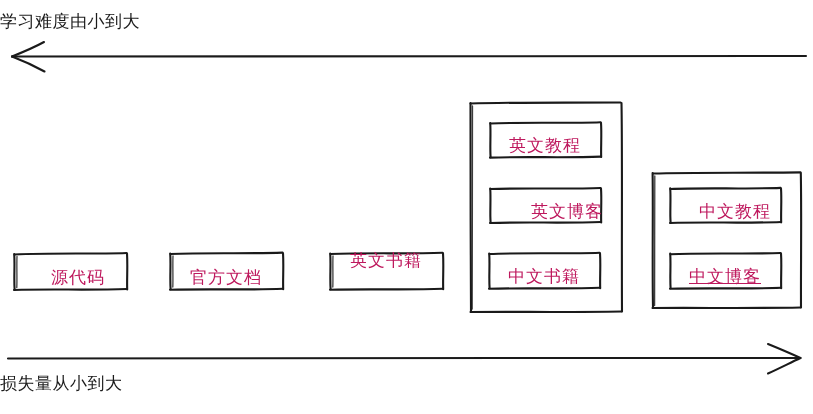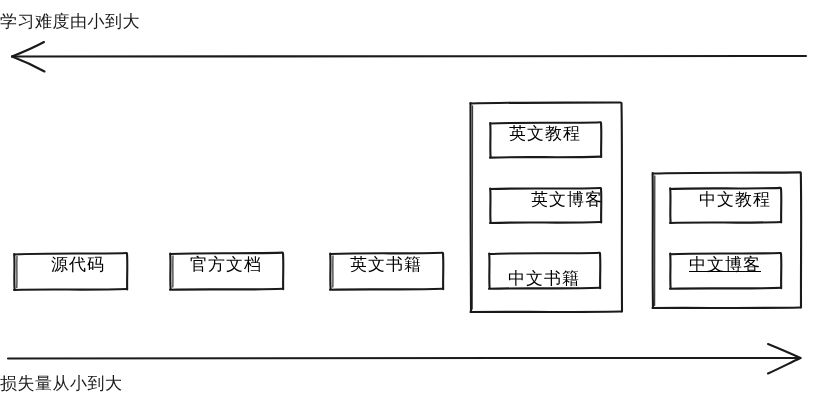--- a/index.html
+++ b/index.html
@@ -38,24 +38,24 @@
     position: absolute;
     left: 0;
     top: 0;
     width: 813px;
     height: 414px;
     pointer-events: none;
   }
   .node {
     position: absolute;
     display: flex;
-    align-items: flex-start;
+    align-items: flex-end;
     justify-content: center;
     font-size: 17px;
-    color: #000000;
+    color: #be185d;
     letter-spacing: 1px;
     white-space: nowrap;
     box-sizing: border-box;
   }
   .group-box {
     position: absolute;
     box-sizing: border-box;
   }
 </style>
 </head>
@@ -185,21 +185,21 @@
   </div>
 
   <div class="node" style="left:490px; top:122px; width:110px; height:35px;">
     <span>英文教程</span>
   </div>
 
   <div class="node" style="left:490px; top:188px; width:110px; height:35px;padding-left:44px;">
     <span>英文博客</span>
   </div>
 
-  <div class="node" style="left:489px; top:267px; width:110px; height:35px;">
+  <div class="node" style="left:489px; top:253px; width:110px; height:35px;">
     <span>中文书籍</span>
   </div>
 
   <div class="node" style="left:670px; top:188px; width:130px; height:35px;font-family:Liberation Serif, serif;">
     <span>中文教程</span>
   </div>
 
   <div class="node" style="left:670px; top:253px; width:110px; height:35px;text-decoration:underline;">
     <span>中文博客</span>
   </div>

